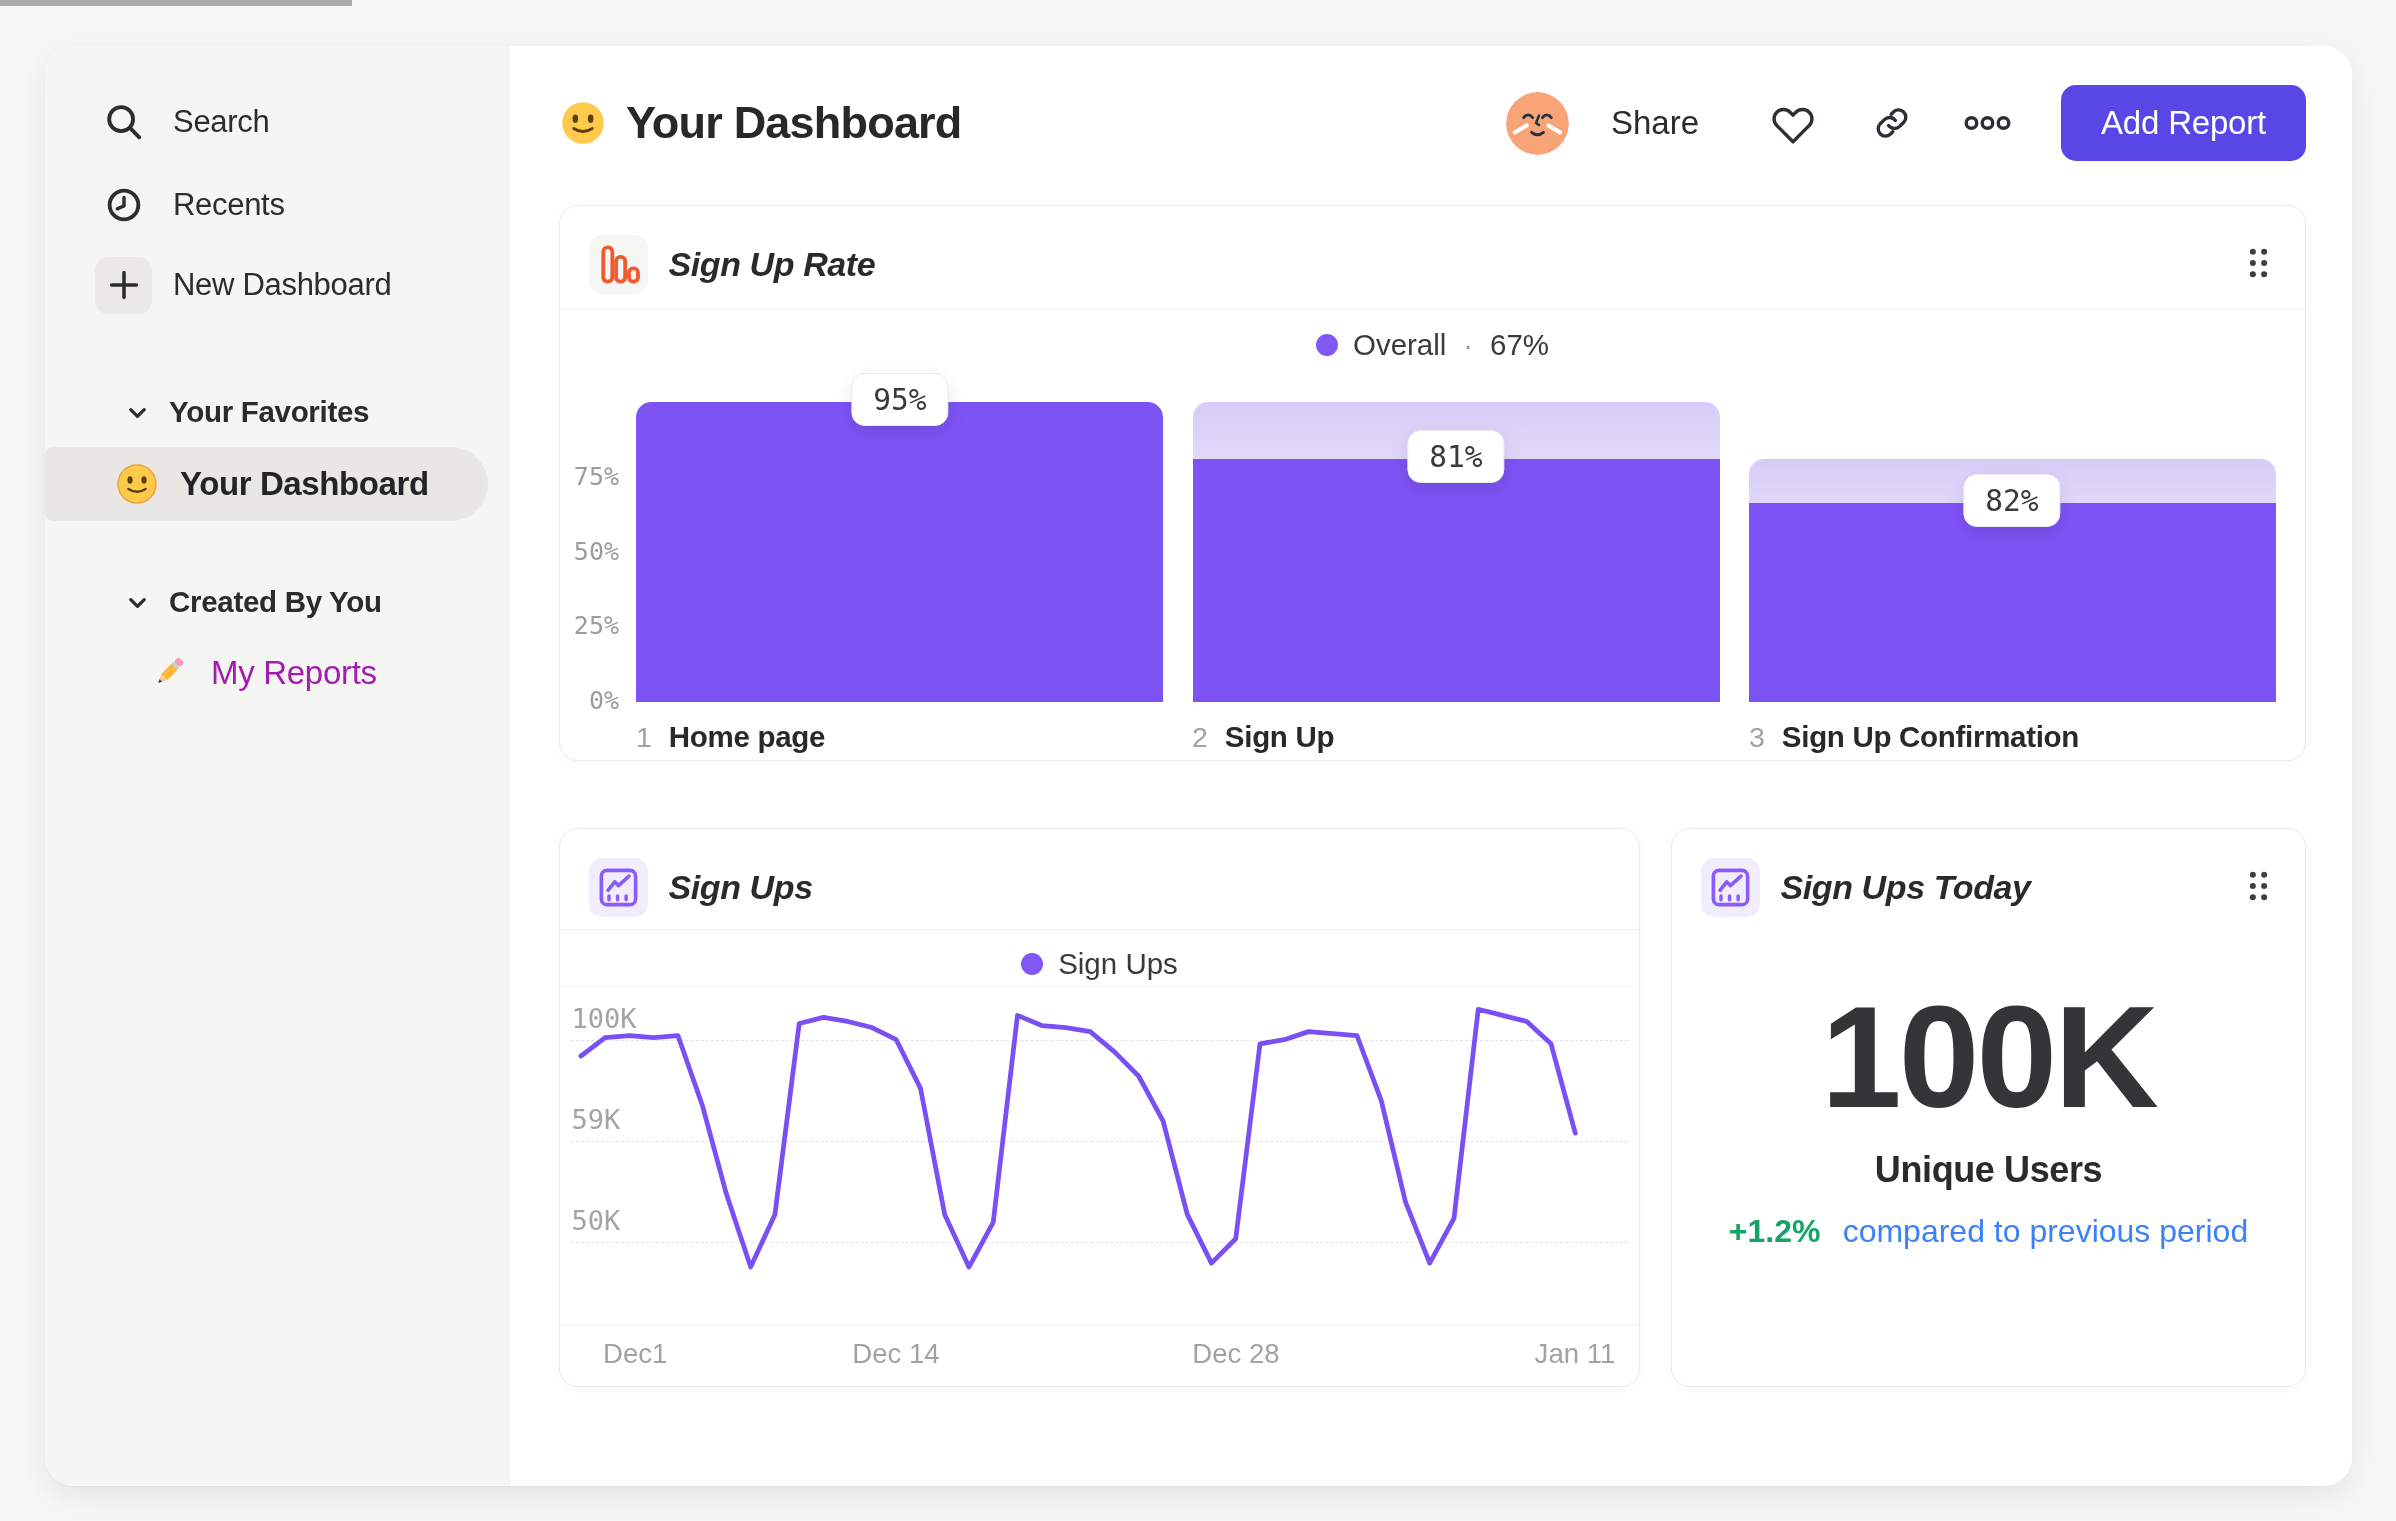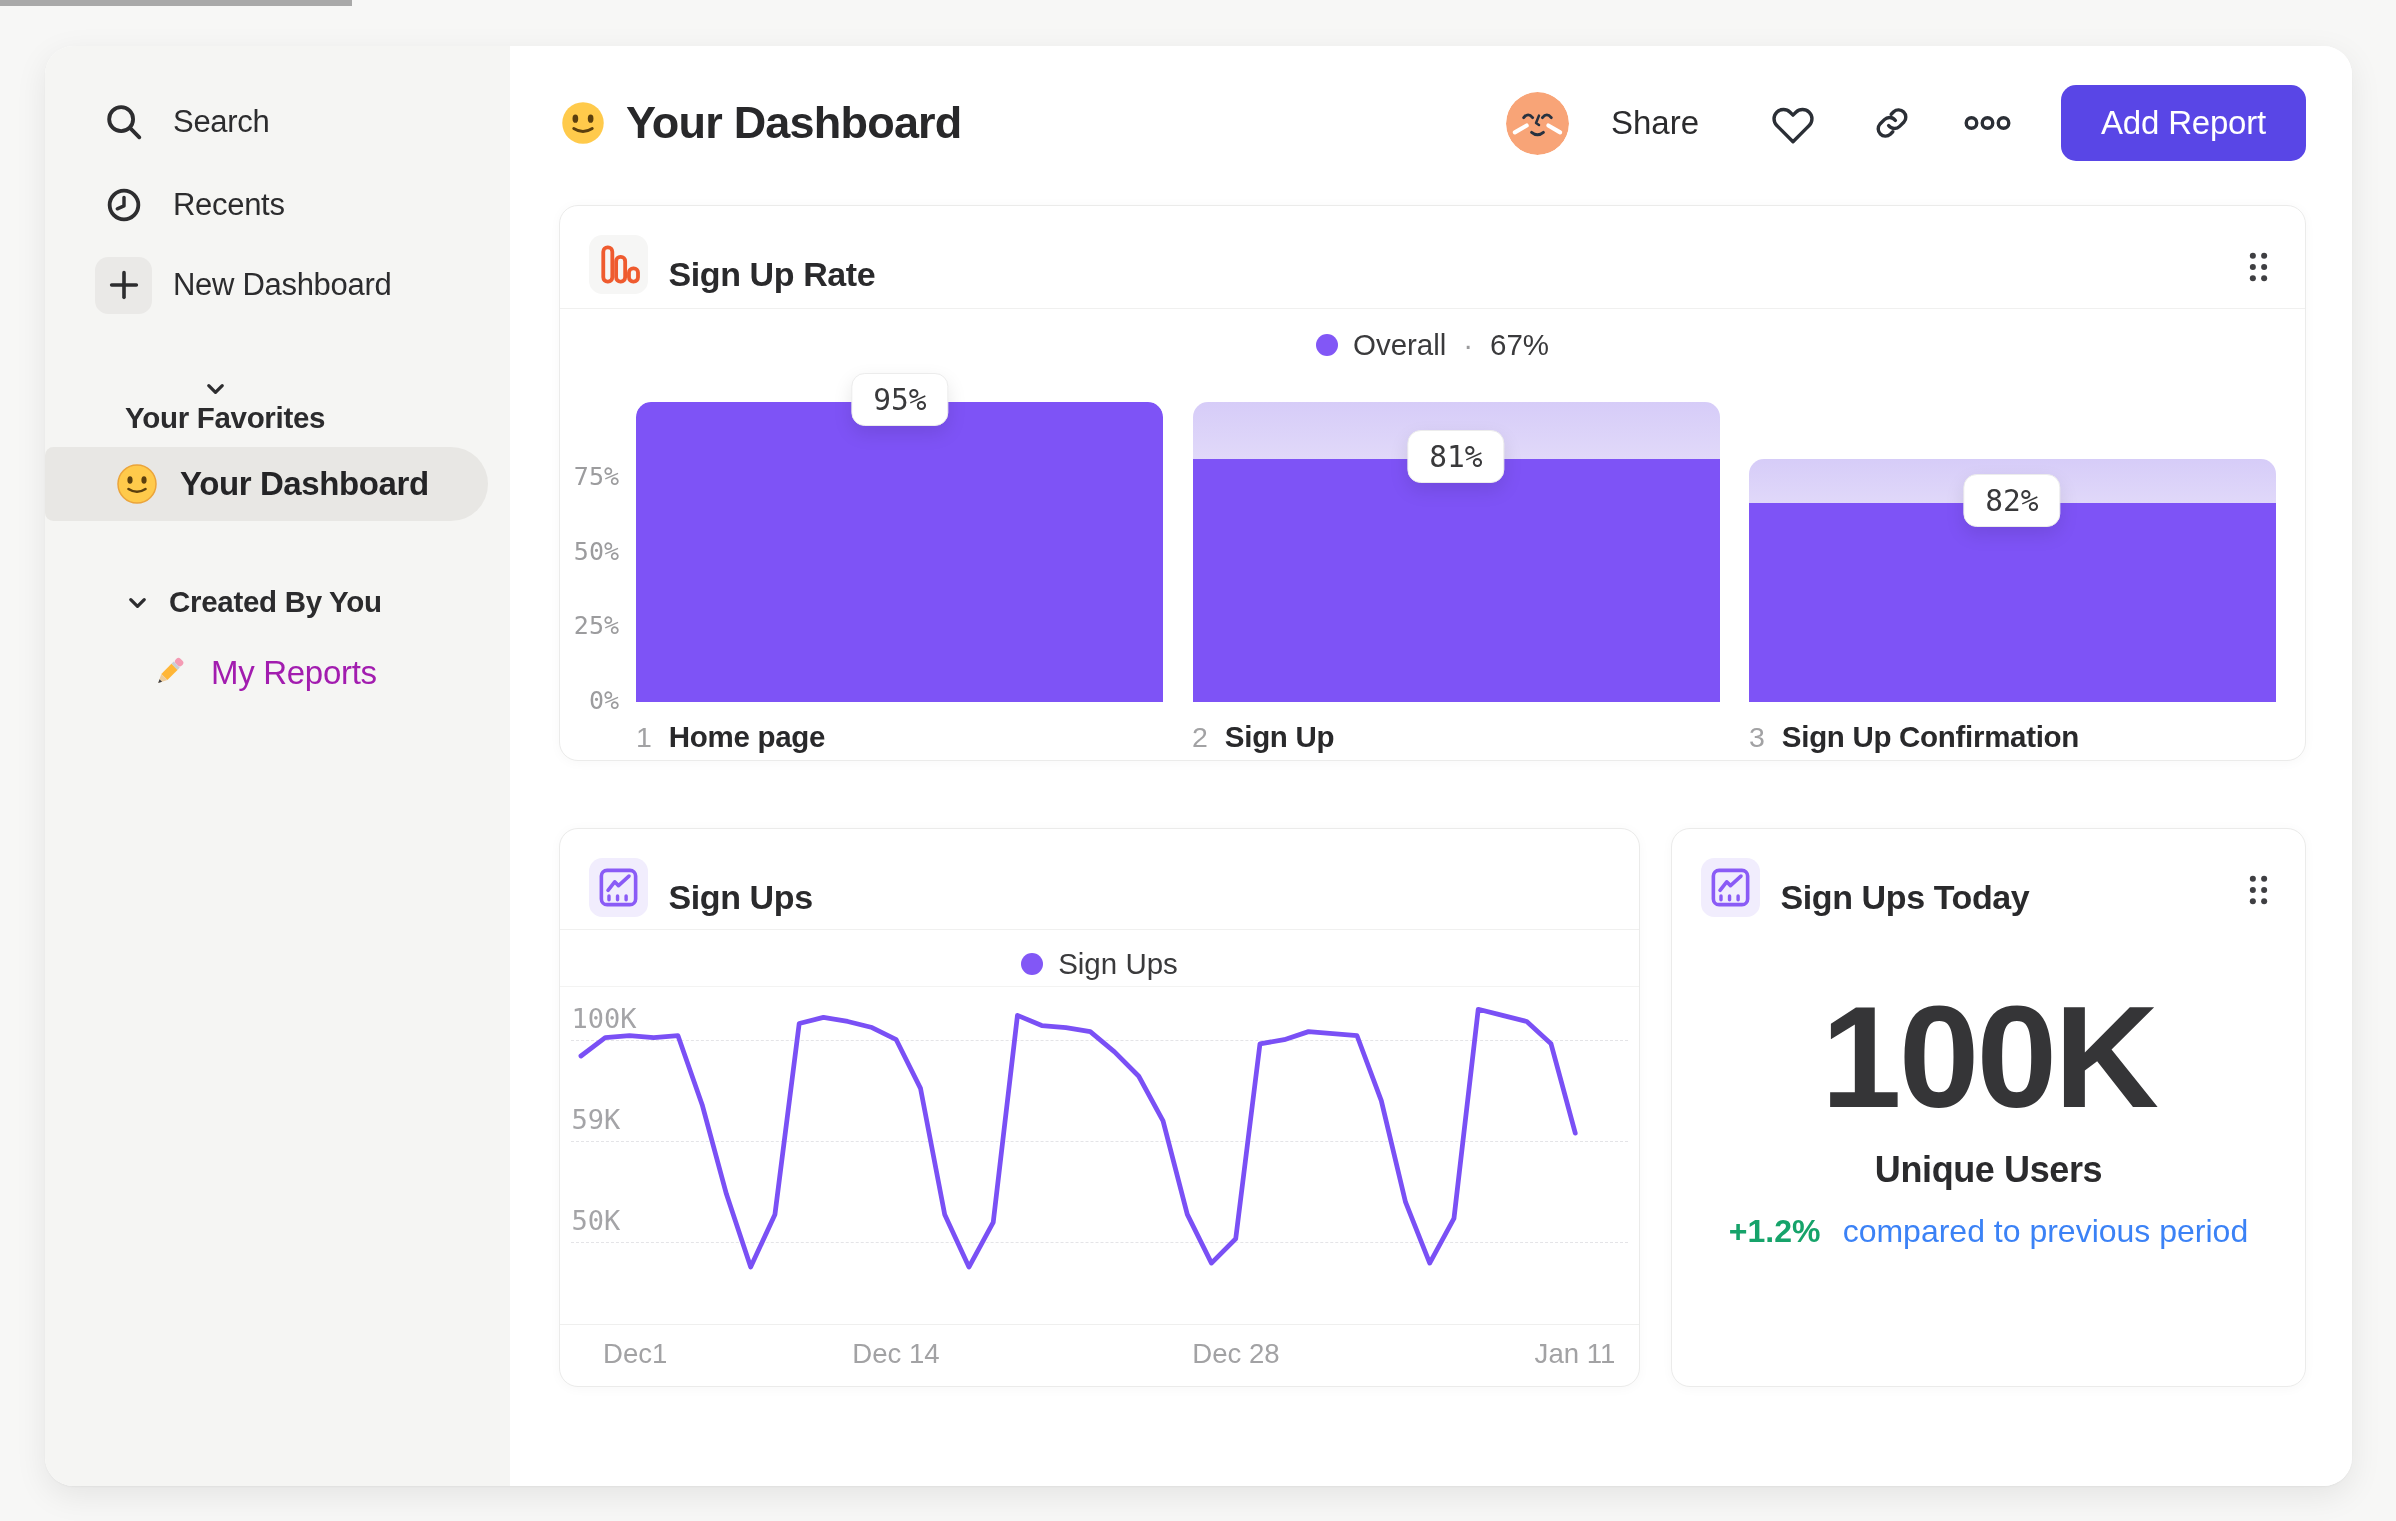--- a/index.html
+++ b/index.html
@@ -46,21 +46,21 @@
   .heart-btn{margin-left:72px;}
   .link-btn{margin-left:55px;}
   .more-btn{margin-left:49px;}
   .add-report{
     margin-left:49px;height:76px;padding:0 40px;border:none;border-radius:15px;
     background:#5946e6;color:#fff;font-size:33px;font-weight:500;font-family:inherit;
     letter-spacing:-0.2px;cursor:pointer;display:flex;align-items:center;
   }
   
   .card{position:absolute;background:#fff;border:1.9px solid #ebebea;border-radius:19px;box-shadow:0 1.9px 11.4px rgba(0,0,0,.03);box-sizing:border-box;}
-  .card-head{position:absolute;left:0;right:0;top:0;display:flex;align-items:flex-end;padding:28.5px;}
+  .card-head{position:absolute;left:0;right:0;top:0;display:flex;align-items:center;padding:28.5px;font-style:italic;}
   .card-icon{width:59px;height:59px;border-radius:13.3px;display:flex;align-items:center;justify-content:center;flex-shrink:0;}
   .card-title{margin-left:21px;font-size:34px;font-weight:600;color:#2a2a2c;letter-spacing:-0.4px;}
   .drag-handle{margin-left:auto;cursor:grab;padding:7.6px;}
   .divider{position:absolute;left:0;right:0;height:0;border-top:1.9px solid #f0f0ef;}
   .legend-row{position:absolute;left:0;right:0;display:flex;align-items:center;justify-content:center;gap:15px;cursor:pointer;}
   .legend-dot{width:22px;height:22px;border-radius:50%;background:#8257f6;}
   .legend-txt{font-size:29.5px;font-weight:500;color:#3a3a3c;}
   .legend-sep{color:#9a9a9c;font-size:29.5px;margin:0 1.9px;}
   
   #card-funnel{left:49px;top:159px;width:1747px;height:556px;}
@@ -132,21 +132,21 @@
     <div class="side-row" style="top:205px;">
       <span class="ic ic-box">
         <svg width="38" height="38" viewBox="0 0 40 40" fill="none">
             <line x1="20" y1="7" x2="20" y2="33" stroke="#2d2d2f" stroke-width="3.8" stroke-linecap="round"></line>
             <line x1="7" y1="20" x2="33" y2="20" stroke="#2d2d2f" stroke-width="3.8" stroke-linecap="round"></line>
           </svg>
       </span>
       <span class="lbl">New Dashboard</span>
     </div>
 
-    <div class="section-head" style="top:330px;flex-direction:column;">
+    <div class="section-head" style="top:345px;">
       <span class="chev">
         <svg width="25" height="25" viewBox="0 0 26 26" fill="none">
             <path d="M6 10 L13 17 L20 10" stroke="#2d2d2f" stroke-width="3.4" stroke-linecap="round" stroke-linejoin="round"></path>
           </svg>
       </span>
       <span class="txt">Your Favorites</span>
     </div>
 
     <div class="fav-pill">
       <span style="display:flex;">

